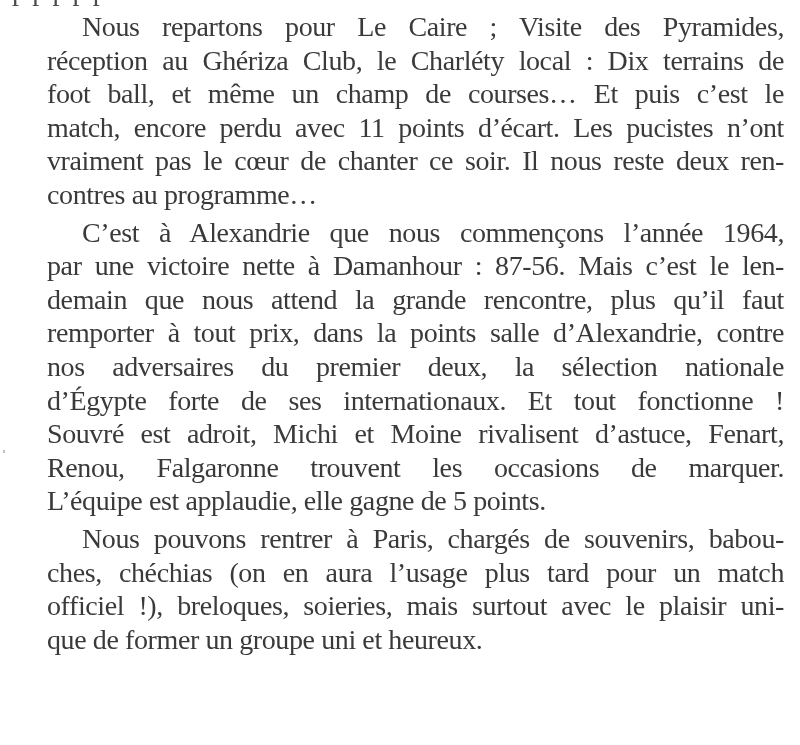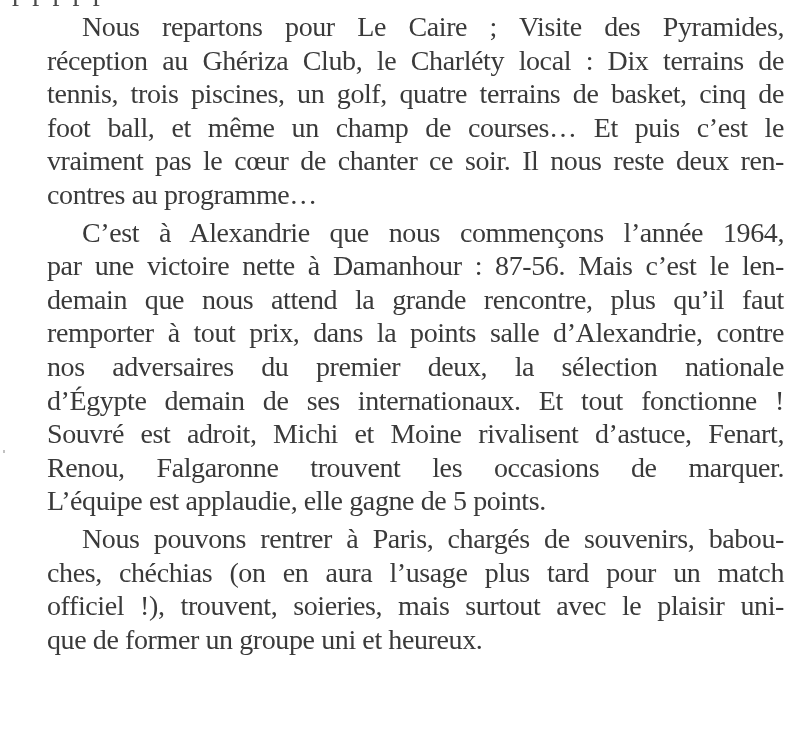--- a/index.html
+++ b/index.html
@@ -72,43 +72,43 @@
 <body>
 
 <div class="page">
   <div class="clip-line">
     <span>p   p   p   p          p</span>
   </div>
 
   <div class="para" style="margin-top:2px;">
     <div class="line indent">Nous repartons pour Le Caire ; Visite des Pyramides,</div>
     <div class="line">réception au Ghériza Club, le Charléty local : Dix terrains de</div>
-    <div class="line">tennis, trois piscines, un golf, quatre terrains de basket, cinq de</div>
     <div class="line">foot ball, et même un champ de courses… Et puis c’est le</div>
+    <div class="line">match, encore perdu avec 11 points d’écart. Les pucistes n’ont</div>
     <div class="line">vraiment pas le cœur de chanter ce soir. Il nous reste deux ren-</div>
     <div class="line last">contres au programme…</div>
   </div>
 
   <div class="spacer"></div>
 
   <div class="para">
     <div class="line indent">C’est à Alexandrie que nous commençons l’année 1964,</div>
     <div class="line">par une victoire nette à Damanhour : 87-56. Mais c’est le len-</div>
     <div class="line">demain que nous attend la grande rencontre, plus qu’il faut</div>
     <div class="line">remporter à tout prix, dans la points salle d’Alexandrie, contre</div>
     <div class="line">nos adversaires du premier deux, la sélection nationale</div>
-    <div class="line">d’Égypte demain de ses internationaux. Et tout fonctionne !</div>
+    <div class="line">d’Égypte forte de ses internationaux. Et tout fonctionne !</div>
     <div class="line">Souvré est adroit, Michi et Moine rivalisent d’astuce, Fenart,</div>
     <div class="line">Renou, Falgaronne trouvent les occasions de marquer.</div>
     <div class="line last">L’équipe est applaudie, elle gagne de 5 points.</div>
   </div>
 
   <div class="spacer"></div>
 
   <div class="para">
     <div class="line indent">Nous pouvons rentrer à Paris, chargés de souvenirs, babou-</div>
     <div class="line">ches, chéchias (on en aura l’usage plus tard pour un match</div>
-    <div class="line">officiel !), trouvent, soieries, mais surtout avec le plaisir uni-</div>
+    <div class="line">officiel !), breloques, soieries, mais surtout avec le plaisir uni-</div>
     <div class="line last">que de former un groupe uni et heureux.</div>
   </div>
 </div>
 
 <div class="speck"></div>
 
 </body></html>

